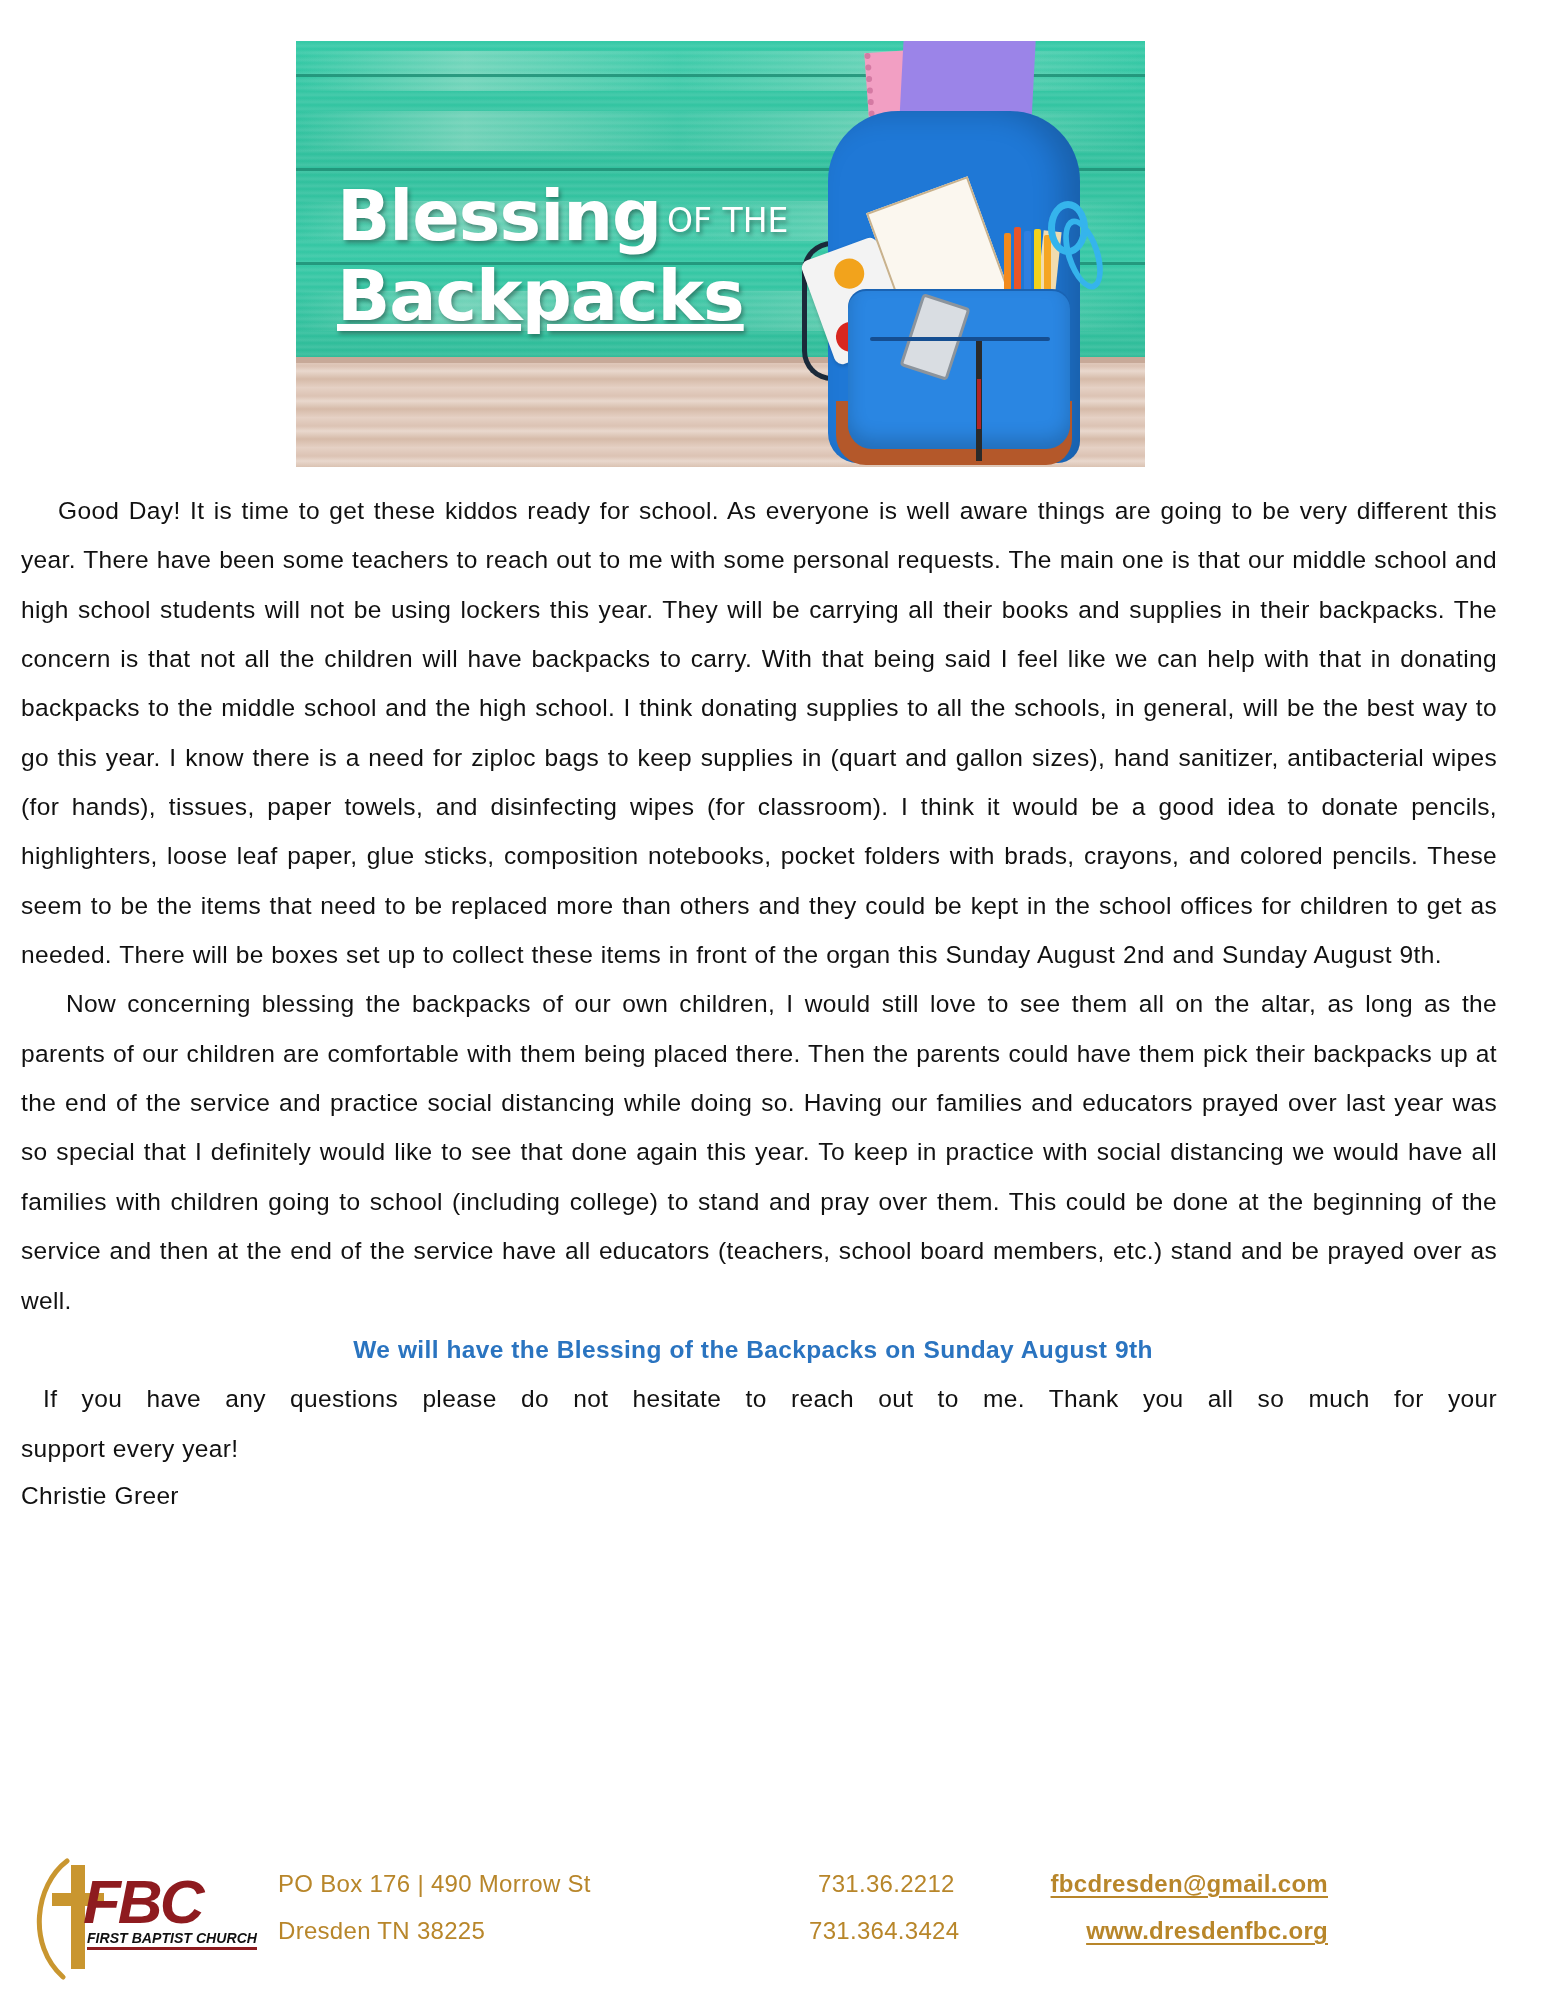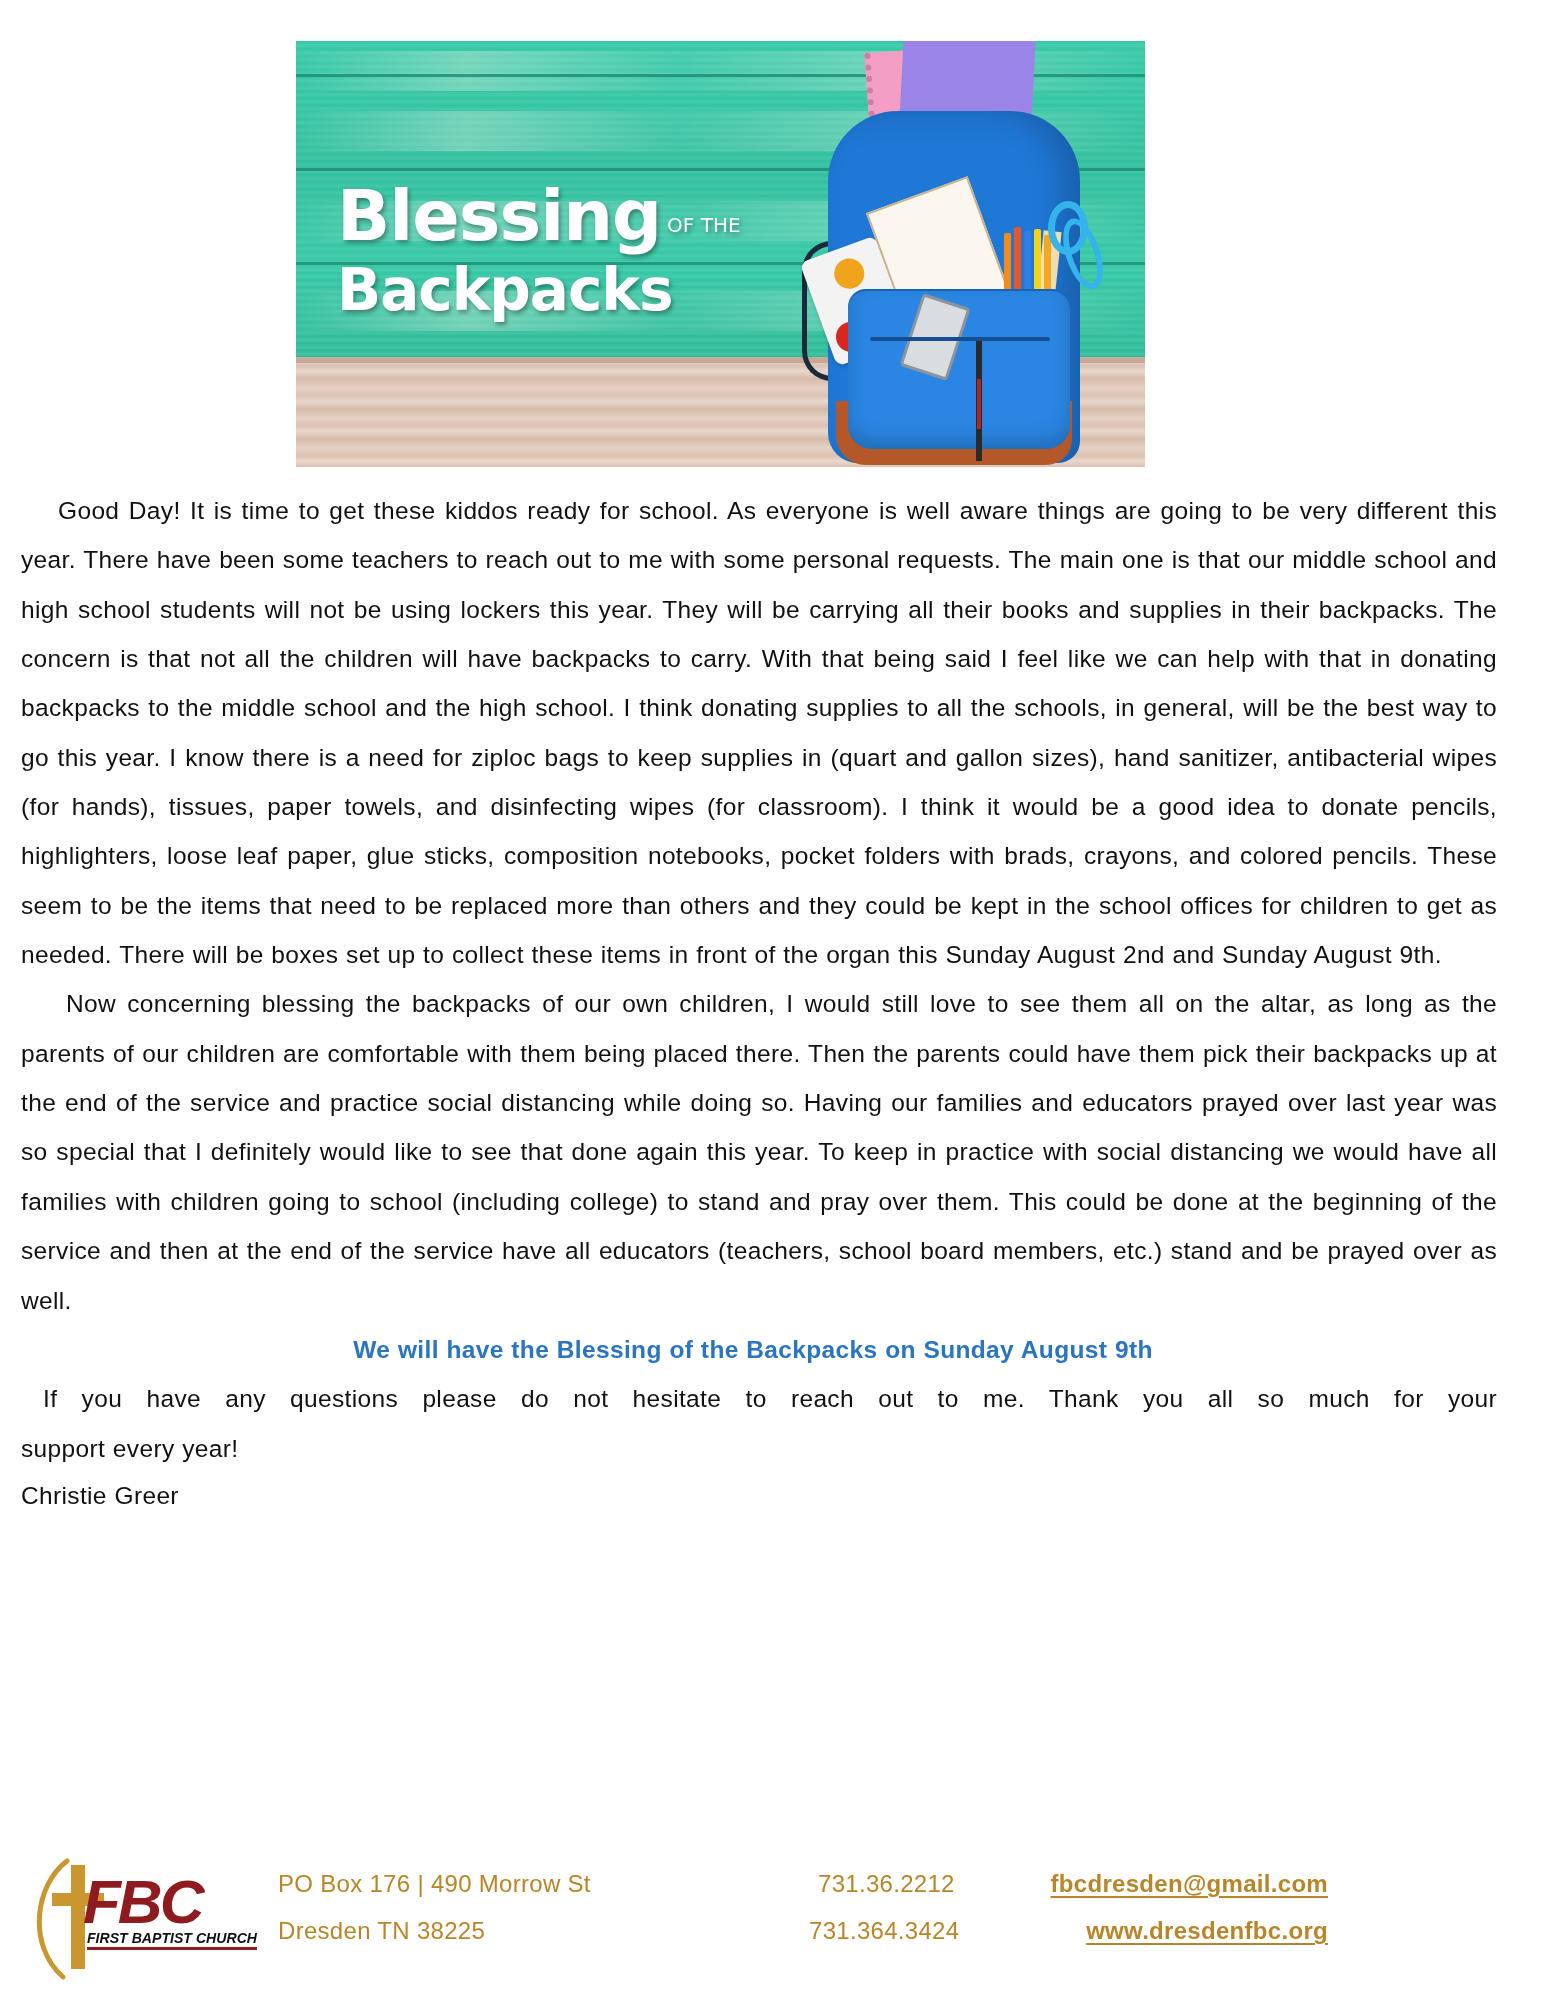--- a/index.html
+++ b/index.html
@@ -19,22 +19,22 @@
   .banner .table { position: absolute; left: 0; top: 316px; width: 100%; height: 110px;
     background:
       repeating-linear-gradient(180deg, #e6d2c6 0px, #dcc3b4 9px, #e9d8cd 14px, #d6bba9 22px, #e4cfc2 30px),
       #e2cbbd; }
   .banner .table::before { content: ""; position: absolute; left: 0; top: 0; width: 100%; height: 6px; background: #c7a998; }
 
   .banner .title { position: absolute; left: 41px; top: 140px; color: #ffffff;
     font-family: "DejaVu Sans", sans-serif; font-weight: bold; line-height: 1;
     text-shadow: 2px 3px 4px rgba(0,0,0,0.35); letter-spacing: -1px; }
   .banner .title .l1 { font-size: 70px; display: block; height: 80px; }
-  .banner .title .l2 { font-size: 58px; display: block; }
-  .banner .title .ofthe { font-size: 20px; font-weight: normal; letter-spacing: 0px; margin-left: 6px;
+  .banner .title .l2 { font-size: 70px; display: block; text-decoration: underline; }
+  .banner .title .ofthe { font-size: 33px; font-weight: normal; letter-spacing: 0px; margin-left: 6px;
     vertical-align: 8px; }
 
   
   .bp { position: absolute; }
   .bp-notebook-pink { left: 572px; top: 8px; width: 112px; height: 110px; background: #f29fc3; transform: rotate(-4deg); border-left: 6px dotted #d47aa3; }
   .bp-notebook-purple { left: 604px; top: -6px; width: 132px; height: 150px; background: #9b84e8; border-radius: 4px; transform: rotate(3deg); }
   .bp-body { left: 532px; top: 70px; width: 252px; height: 352px; background: #1f78d6; border-radius: 70px 70px 22px 30px; box-shadow: inset -18px 0 30px rgba(0,0,0,0.2); }
   .bp-base { left: 540px; top: 360px; width: 236px; height: 64px; background: #b4582a; border-radius: 0 0 26px 30px; }
   .bp-strap { left: 506px; top: 200px; width: 32px; height: 130px; border: 5px solid #1b2a3a; border-right: none; border-radius: 30px 0 0 30px; }
   .bp-pocket { left: 552px; top: 250px; width: 222px; height: 158px; background: #2a86e2; border-radius: 18px 18px 24px 24px; box-shadow: inset 0 -10px 18px rgba(0,0,0,0.18), 0 -2px 0 #1a63b3; }

